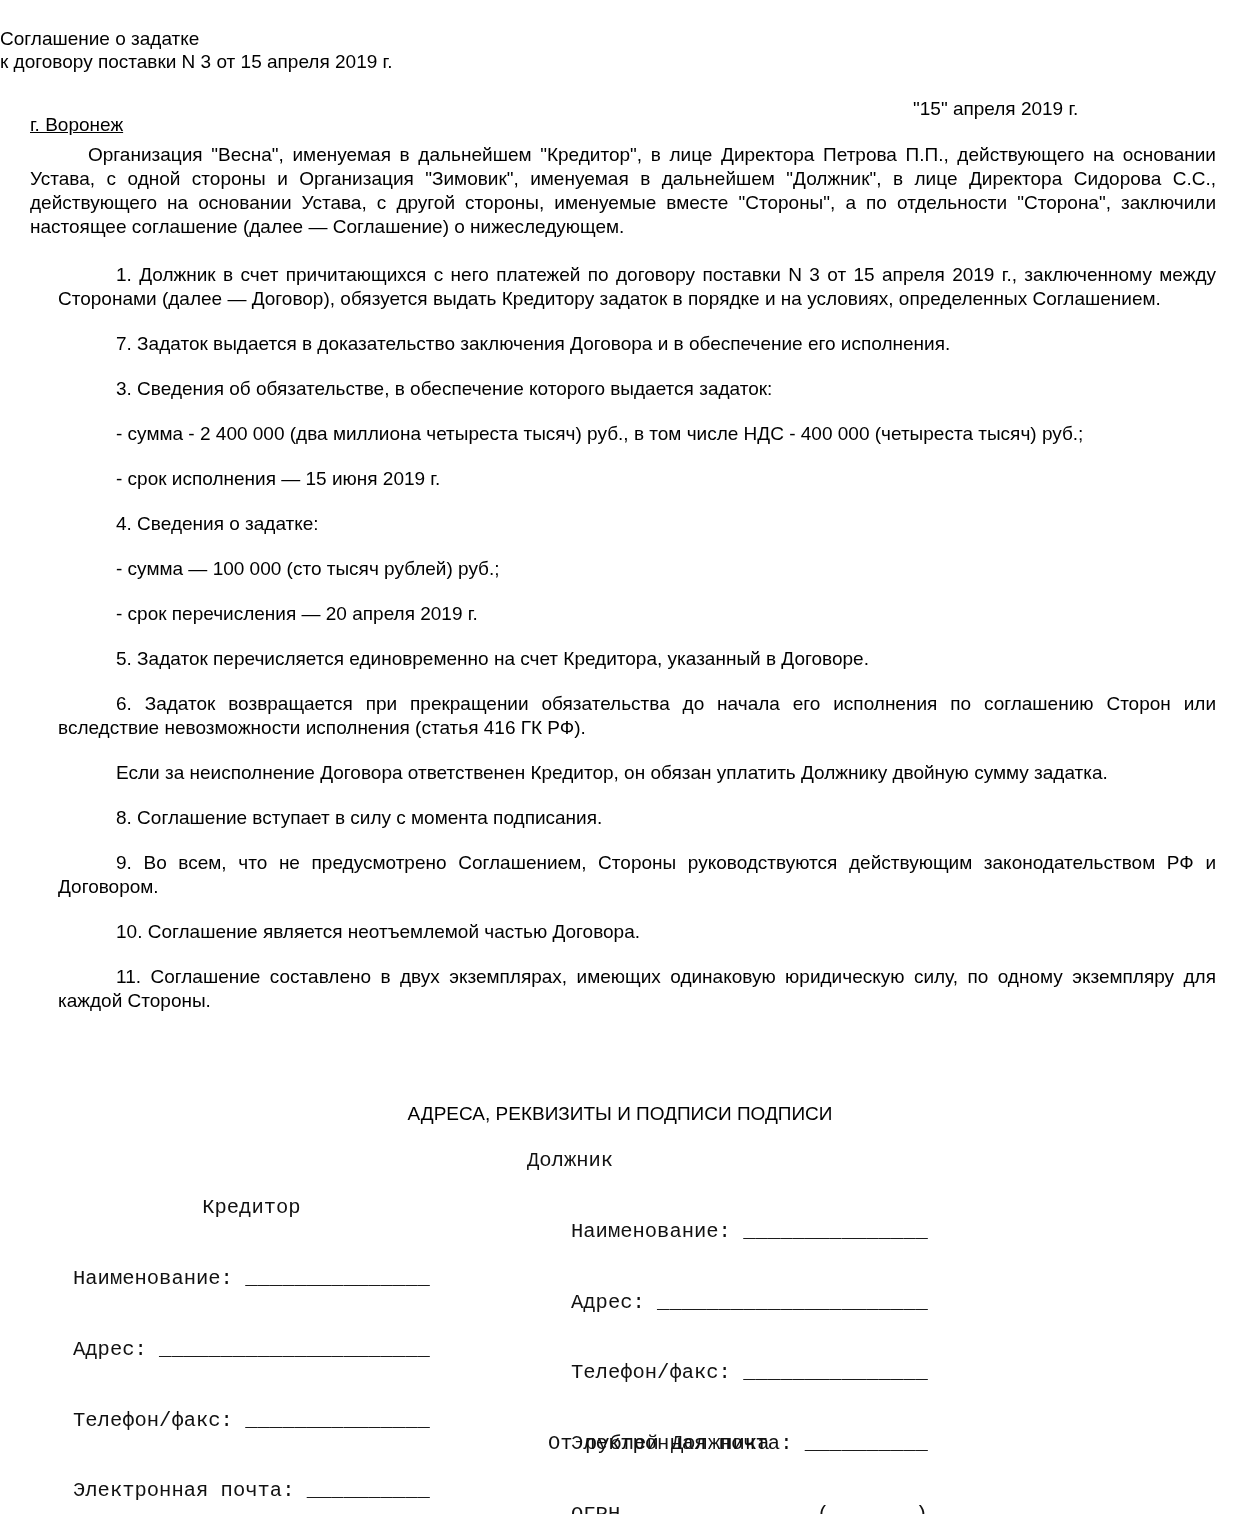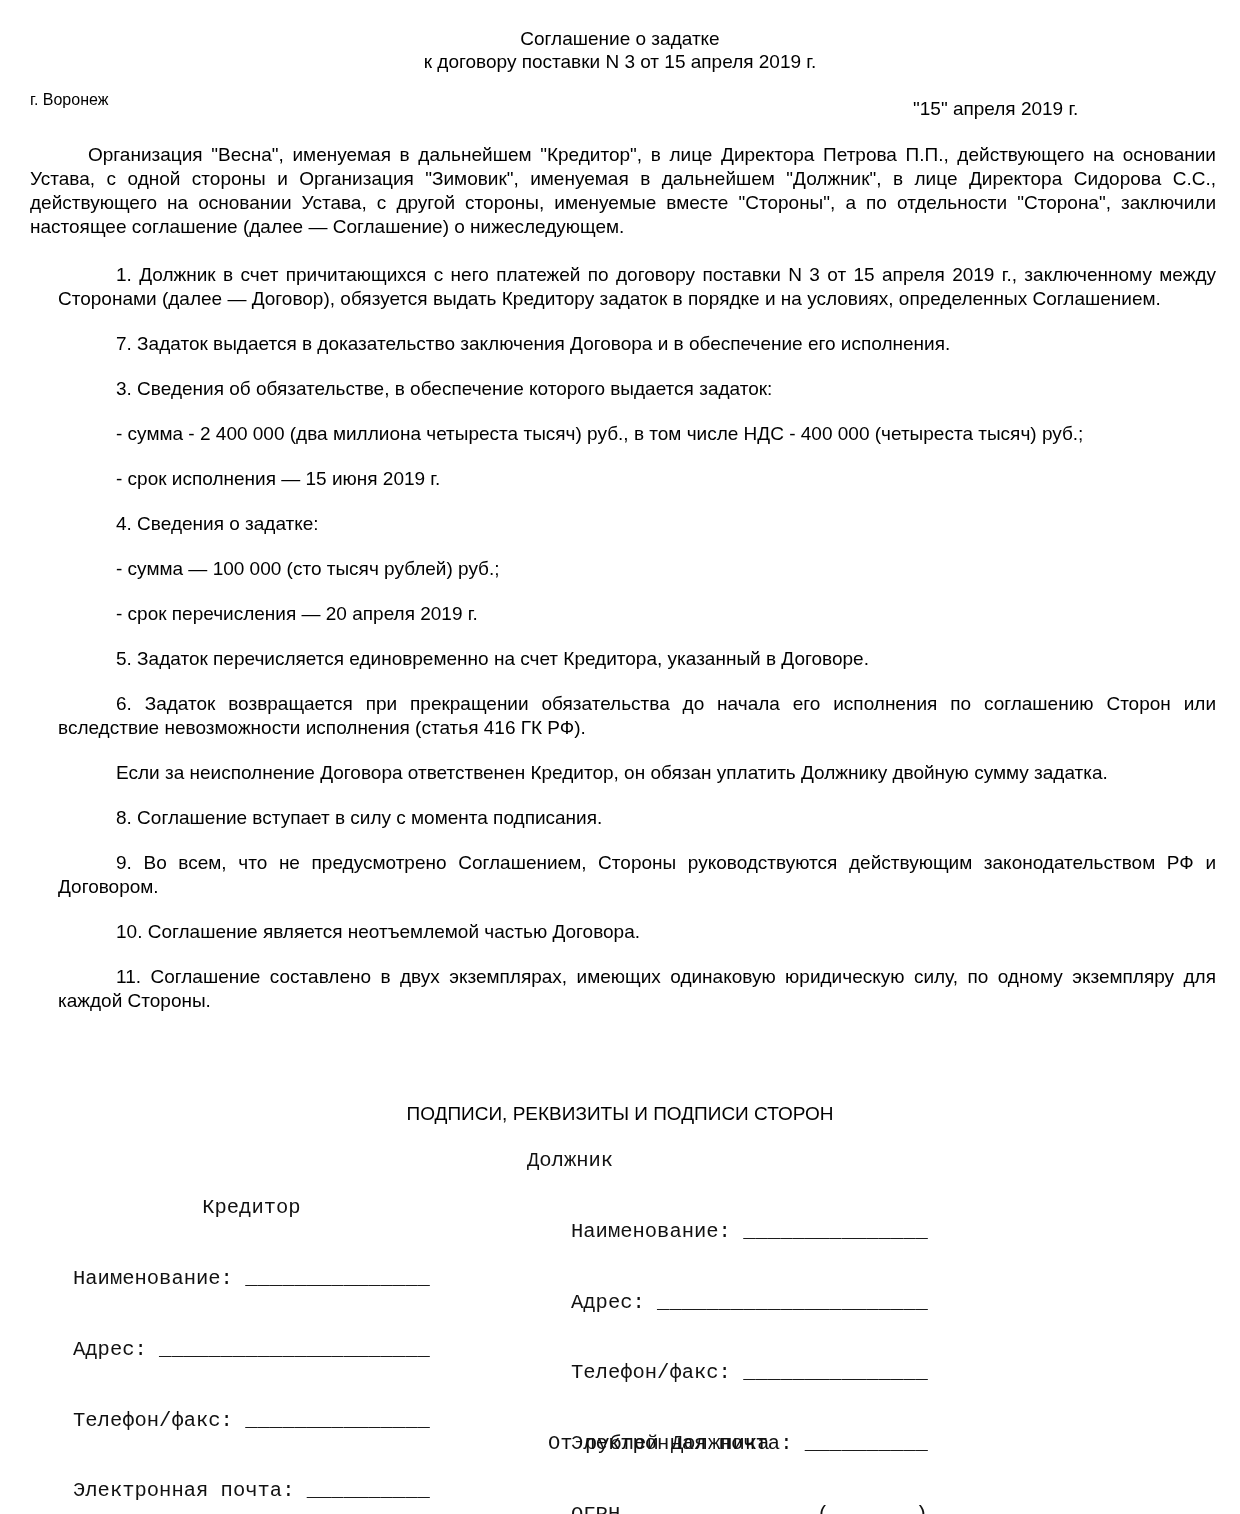--- a/index.html
+++ b/index.html
@@ -1,24 +1,24 @@
 <!DOCTYPE html>
 <html><head>
 <meta charset="utf-8">
 <style>
   html, body { margin: 0; padding: 0; background: #ffffff; }
   body {
     width: 1240px; height: 1514px; position: relative; overflow: hidden;
     font-family: "Liberation Sans", sans-serif; color: #000000;
   }
   .doc { position: absolute; left: 0; top: 0; width: 1240px; height: 1514px; }
-  .title { position: absolute; left: 0; width: 1240px; text-align: center; font-size: 19px; line-height: 24px; }
+  .title { position: absolute; left: 0; width: 1240px; text-align: left; font-size: 19px; line-height: 24px; }
   .title-1 { top: 27px; }
   .title-2 { top: 50px; }
-  .place { position: absolute; left: 30px; top: 88px; font-size: 16px; line-height: 24px; }
+  .place { position: absolute; left: 30px; top: 113px; font-size: 19px; line-height: 24px; text-decoration: underline; }
   .date { position: absolute; left: 913px; top: 97px; font-size: 19px; line-height: 24px; }
   .body { position: absolute; left: 30px; top: 143px; width: 1186px; font-size: 19px; line-height: 24px; }
   .p { margin: 0; text-align: justify; text-indent: 58px; }
   .p + .p { margin-top: 21px; margin-left: 28px; }
   .p.first + .p { margin-top: 24px; }
   .heading { position: absolute; left: 0; width: 1240px; top: 1102px; text-align: center; font-size: 19px; line-height: 24px; }
   .mono { font-family: "Liberation Mono", monospace; font-size: 20.5px; line-height: 23.6px; white-space: pre; position: absolute; color: #111; text-align: center; }
   .col-left { left: 73px; top: 1149px; }
   .col-right-title { left: 527px; top: 1149px; }
   .col-right-fields { left: 571px; top: 1172.6px; }
@@ -47,21 +47,21 @@
     <p class="p">- срок перечисления — 20 апреля 2019 г.</p>
     <p class="p">5. Задаток перечисляется единовременно на счет Кредитора, указанный в Договоре.</p>
     <p class="p">6. Задаток возвращается при прекращении обязательства до начала его исполнения по соглашению Сторон или вследствие невозможности исполнения (статья 416 ГК РФ).</p>
     <p class="p">Если за неисполнение Договора ответственен Кредитор, он обязан уплатить Должнику двойную сумму задатка.</p>
     <p class="p">8. Соглашение вступает в силу с момента подписания.</p>
     <p class="p">9. Во всем, что не предусмотрено Соглашением, Стороны руководствуются действующим законодательством РФ и Договором.</p>
     <p class="p">10. Соглашение является неотъемлемой частью Договора.</p>
     <p class="p">11. Соглашение составлено в двух экземплярах, имеющих одинаковую юридическую силу, по одному экземпляру для каждой Стороны.</p>
   </div>
 
-  <div class="heading">ПОДПИСИ, РЕКВИЗИТЫ И ПОДПИСИ СТОРОН</div>
+  <div class="heading">АДРЕСА, РЕКВИЗИТЫ И ПОДПИСИ ПОДПИСИ</div>
 
   <div class="mono col-left">
     <div class="row">Кредитор</div>
     <div class="row">Наименование: _______________</div>
     <div class="row">Адрес: ______________________</div>
     <div class="row">Телефон/факс: _______________</div>
     <div class="row">Электронная почта: __________</div>
     
     
     

